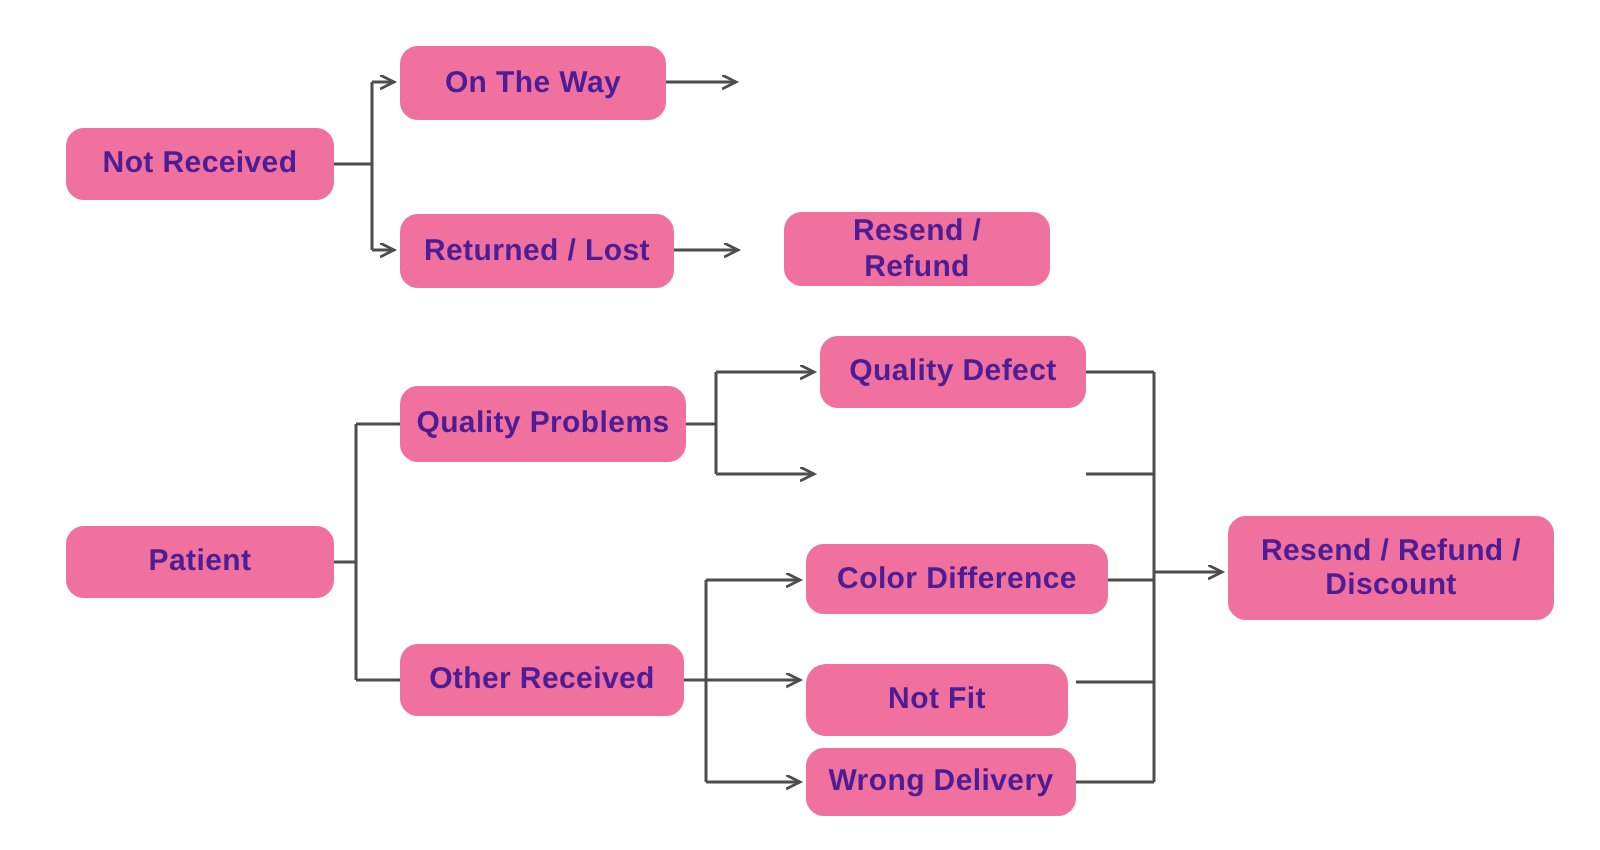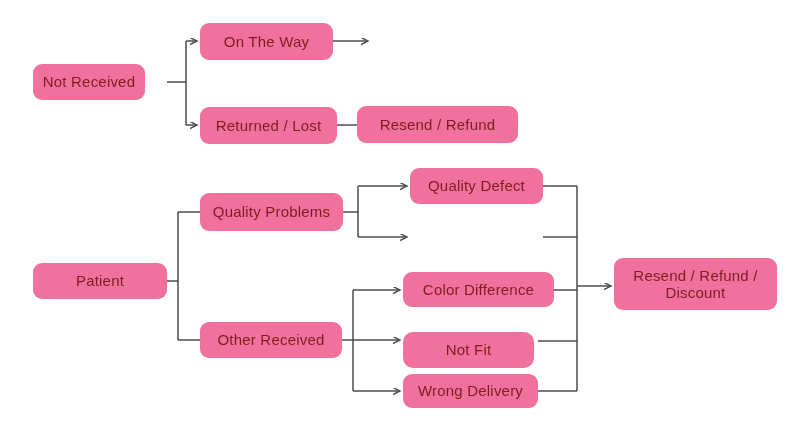--- a/index.html
+++ b/index.html
@@ -19,30 +19,31 @@
     position: absolute;
     left: 0;
     top: 0;
     width: 800px;
     height: 425px;
   }
   .node {
     position: absolute;
     box-sizing: border-box;
     background: #F0709E;
-    color: #7f1d1d;
+    color: #4c1d95;
     border-radius: 9px;
     display: flex;
     align-items: center;
     justify-content: center;
     text-align: center;
     font-size: 15px;
     line-height: 1.15;
     letter-spacing: 0.2px;
     padding: 2px 6px;
+    font-weight: bold;
   }
 </style>
 </head>
 <body>
 
 <div class="canvas">
 
   <svg class="connectors" viewBox="0 0 800 425" xmlns="http://www.w3.org/2000/svg">
     <defs>
       <marker id="arrow" markerWidth="9" markerHeight="8" refX="7" refY="3.5" orient="auto" markerUnits="userSpaceOnUse">
@@ -77,28 +78,28 @@
       <path d="M543 186 H577"></path>
       <path d="M543 237 H577"></path>
       <path d="M554 290 H577"></path>
       <path d="M538 341 H577"></path>
       <path d="M538 391 H577"></path>
       <path d="M577 186 V391"></path>
       <path d="M577 286 H611" marker-end="url(#arrow)"></path>
     </g>
   </svg>
 
-  <div class="node" style="left:33px;  top:64px;  width:112px; height:36px;">Not Received</div>
+  <div class="node" style="left:33px;  top:64px;  width:134px; height:36px;">Not Received</div>
 
   <div class="node" style="left:200px; top:23px;  width:133px; height:37px;">On The Way</div>
 
 
   <div class="node" style="left:200px; top:107px; width:137px; height:37px;">Returned / Lost</div>
 
-  <div class="node" style="left:357px; top:106px; width:161px; height:37px;">Resend / Refund</div>
+  <div class="node" style="left:392px; top:106px; width:133px; height:37px;">Resend / Refund</div>
 
   <div class="node" style="left:33px;  top:263px; width:134px; height:36px;">Patient</div>
 
   <div class="node" style="left:200px; top:193px; width:143px; height:38px;">Quality Problems</div>
 
   <div class="node" style="left:410px; top:168px; width:133px; height:36px;">Quality Defect</div>
 
 
   <div class="node" style="left:200px; top:322px; width:142px; height:36px;">Other Received</div>
 

